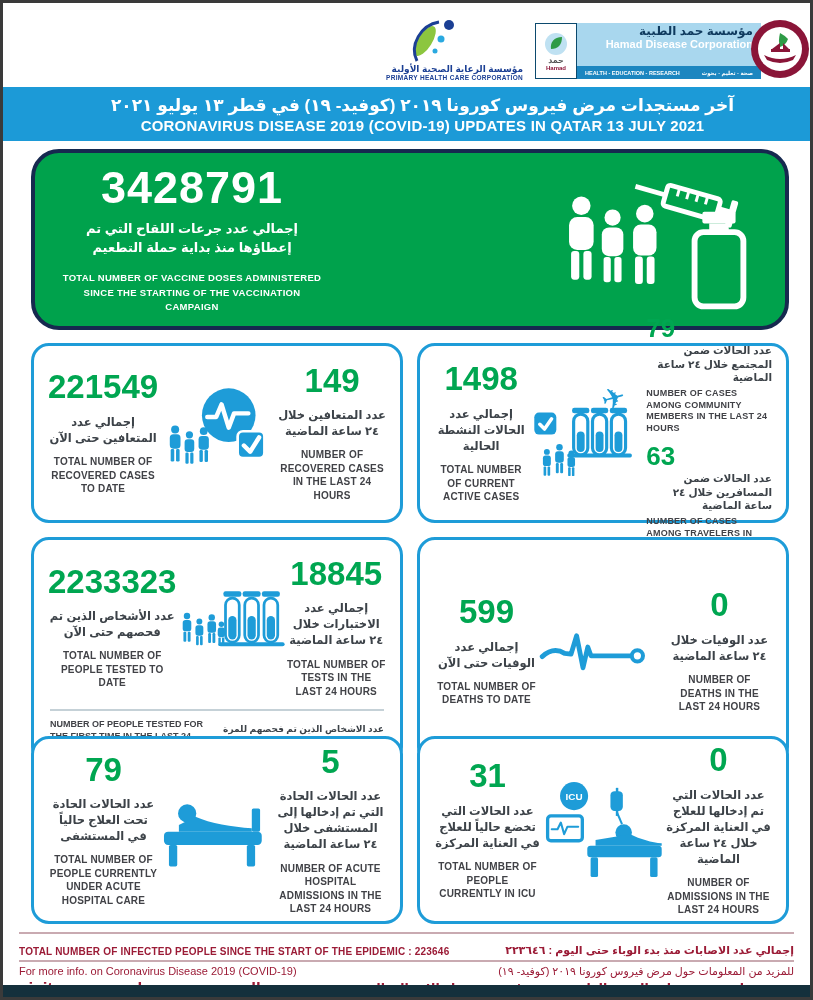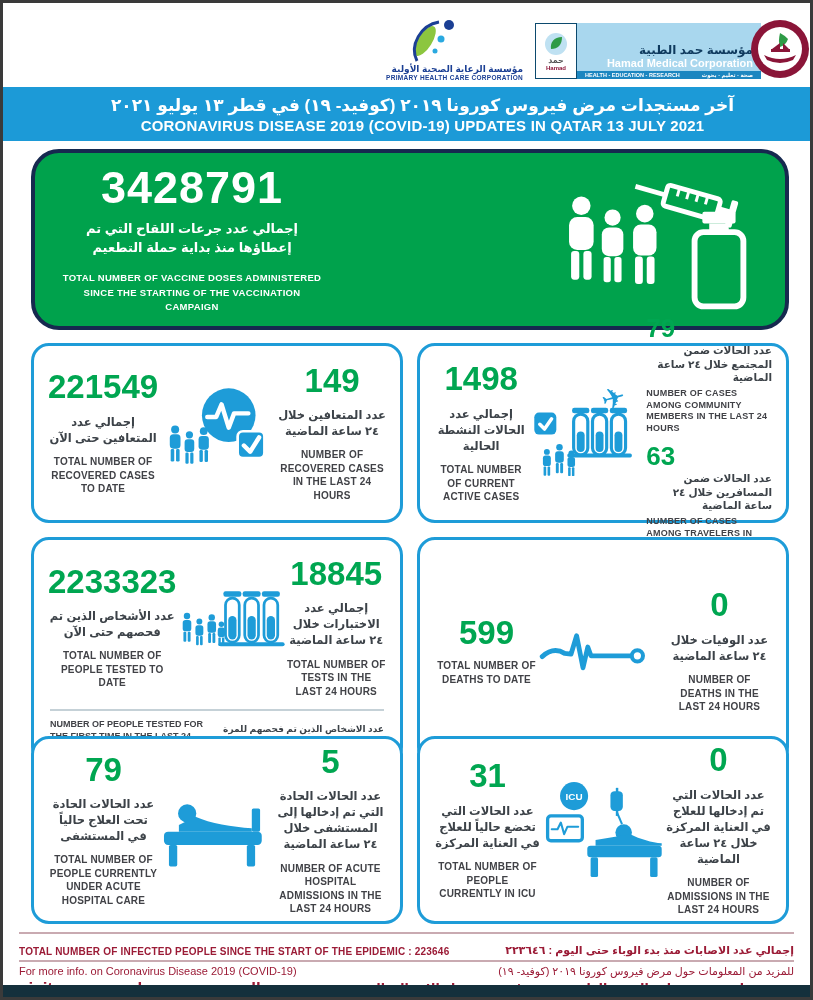--- a/index.html
+++ b/index.html
@@ -12,21 +12,21 @@
   .logos { position:absolute; top:14px; left:0; right:0; height:68px; }
   .phcc { position:absolute; left:342px; top:2px; width:178px; text-align:right; }
   .phcc svg { display:block; margin:0 auto 1px 58px; }
   .phcc-ar { font-size:9px; font-weight:bold; color:#1b3f94; direction:rtl; }
   .phcc-en { font-size:6.5px; font-weight:bold; color:#1b3f94; letter-spacing:.3px; }
   .hmc { position:absolute; left:532px; top:6px; width:226px; height:56px; display:flex; }
   .hmc-badge { width:42px; background:#fff; border:1px solid #0c4a6e; display:flex; flex-direction:column; align-items:center; justify-content:center; }
   .hmc-badge .ar { font-size:8px; font-weight:bold; color:#555; }
   .hmc-badge .en { font-size:6px; color:#8a1538; font-weight:bold; }
   .hmc-main { flex:1; display:flex; flex-direction:column; }
-  .hmc-top { flex:1; background:#a9d7ee; padding:20px 8px 2px; text-align:right; }
+  .hmc-top { flex:1; background:#a9d7ee; padding:1px 8px 2px; text-align:right; }
   .hmc-ar { font-size:12px; font-weight:bold; color:#0f3a5e; direction:rtl; }
   .hmc-en { font-size:11px; font-weight:bold; color:#ffffff; }
   .hmc-strip { height:13px; background:#1c86c0; color:#fff; font-size:5.5px; font-weight:bold;
                display:flex; justify-content:space-between; align-items:center; padding:0 8px; }
   .moph { position:absolute; left:747px; top:2px; width:60px; height:60px; }
   
   .banner {
     position:absolute; top:84px; left:0; width:100%; height:54px; background:#1c9ad7;
     display:flex; flex-direction:column; align-items:center; justify-content:center; gap:1px;padding-left:32px;
   }
@@ -110,21 +110,21 @@
         <svg width="24" height="24" viewBox="0 0 24 24">
           <circle cx="12" cy="12" r="11" fill="#bfe1f2"></circle>
           <path d="M7,17 C6,10 10,5 18,5 C18,13 14,17 7,17 Z" fill="#2e9b46"></path>
         </svg>
         <div class="ar">حمد</div>
         <div class="en">Hamad</div>
       </div>
       <div class="hmc-main">
         <div class="hmc-top">
           <div class="hmc-ar">مؤسسة حمد الطبية</div>
-          <div class="hmc-en">Hamad Medical Corporation</div>
+          <div class="hmc-en">Hamad Disease Corporation</div>
         </div>
         <div class="hmc-strip">
           <span>HEALTH - EDUCATION - RESEARCH</span>
           <span>صحة - تعليم - بحوث</span>
         </div>
       </div>
     </div>
 
     <div class="moph">
       <svg width="60" height="60" viewBox="0 0 60 60">
@@ -357,20 +357,21 @@
       <div class="t-foot-ar">
         <span>عدد الاشخاص الذين تم فحصهم للمرة الاولى في ٢٤ ساعة الماضية</span>
         <span class="green-val">٥٨٩٠</span>
       </div>
     </div>
   </div>
 
   <div class="card c-r row2">
     <div class="stat">
       <div class="snum">599</div>
+      <div class="sar">إجمالي عدد الوفيات حتى الآن</div>
       <div class="sen">TOTAL NUMBER OF DEATHS TO DATE</div>
     </div>
     <div class="cicon">
       <svg width="128" height="56" viewBox="0 0 160 70">
         <path d="M4,42 C14,33 24,33 32,38 L40,39 L47,16 L55,56 L61,30 L65,41 L114,41" fill="none" stroke="#1e9cd8" stroke-width="6" stroke-linecap="round" stroke-linejoin="round"></path>
         <circle cx="123" cy="41" r="7" fill="#fff" stroke="#1e9cd8" stroke-width="5"></circle>
       </svg>
     </div>
     <div class="stat">
       <div class="snum">0</div>

